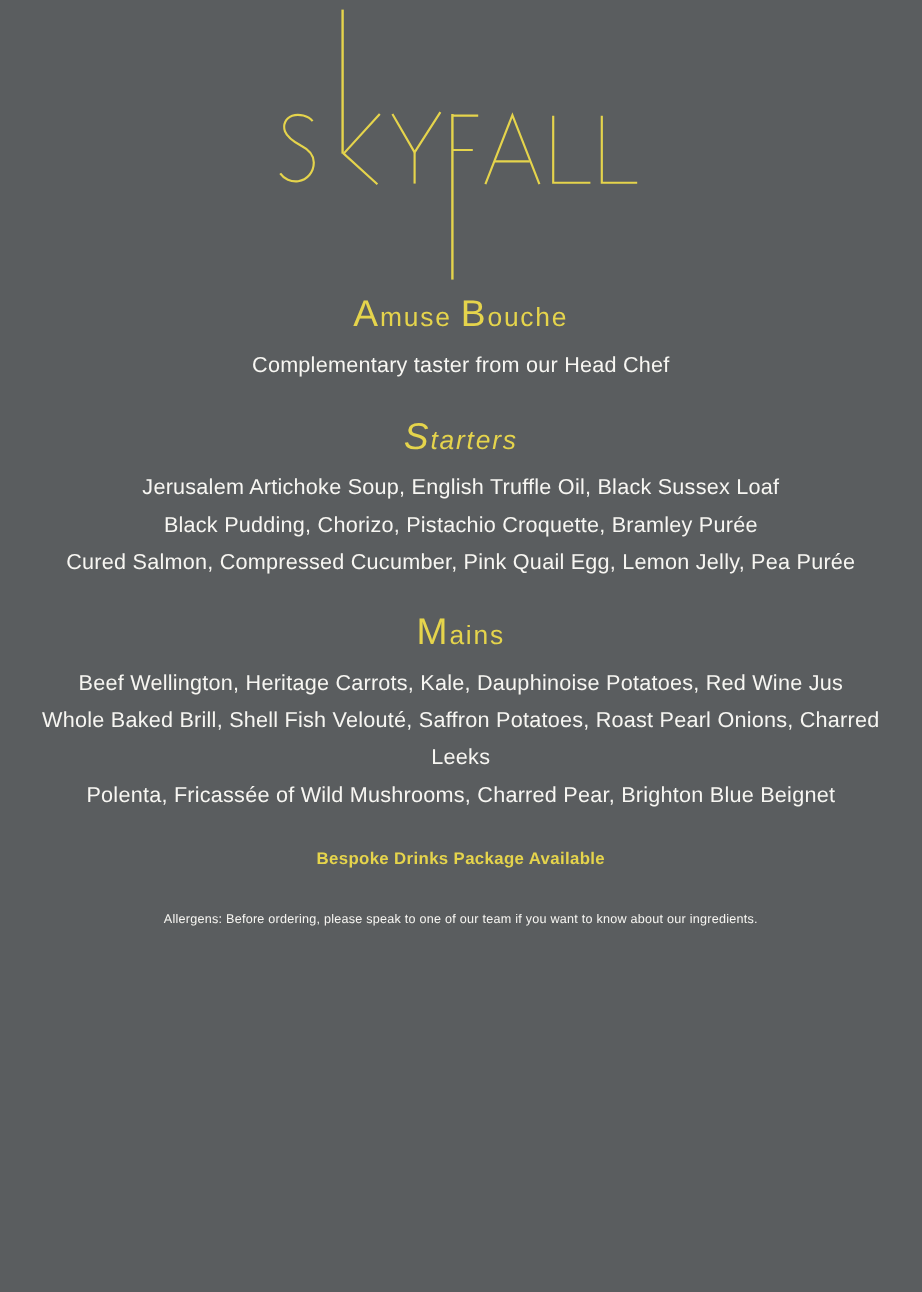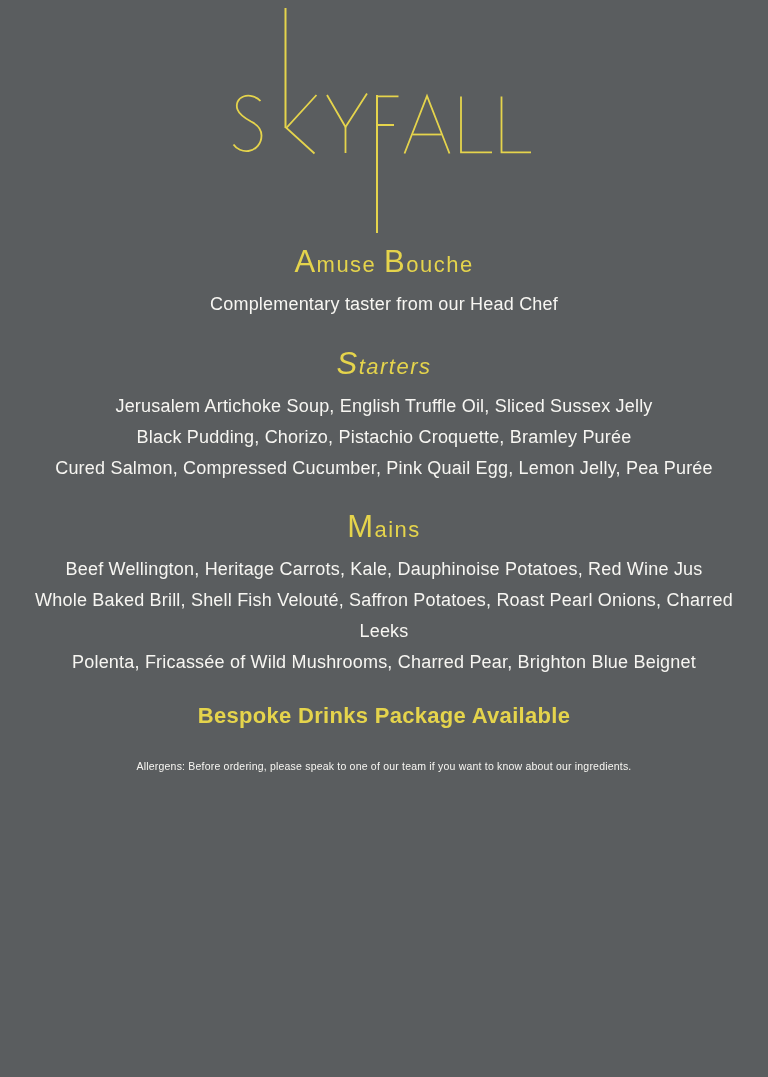--- a/index.html
+++ b/index.html
@@ -43,21 +43,21 @@
   .menu-item{
     margin:0;
     padding:0 28px;
     font-size:18px;
     line-height:31px;
     letter-spacing:0.2px;
     color:var(--body-text);
   }
   .drinks-note{
     margin:22px 0 0 0;
-    font-size:22px;
+    font-size:14px;
     line-height:31px;
     font-weight:600;
     letter-spacing:0.3px;
     color:var(--gold);
   }
   .allergens-note{
     margin:28px 0 0 0;
     font-size:10.5px;
     line-height:14px;
     letter-spacing:0.2px;
@@ -93,21 +93,21 @@
     </svg>
   </div>
 
   <div class="section section-amuse-bouche">
     <h2 class="menu-heading"><span class="cap">A</span>muse <span class="cap">B</span>ouche</h2>
     <p class="menu-item">Complementary taster from our Head Chef</p>
   </div>
 
   <div class="section section-starters">
     <h2 class="menu-heading"><span class="cap">S</span>tarters</h2>
-    <p class="menu-item">Jerusalem Artichoke Soup, English Truffle Oil, Sliced Sussex Jelly</p>
+    <p class="menu-item">Jerusalem Artichoke Soup, English Truffle Oil, Black Sussex Loaf</p>
     <p class="menu-item">Black Pudding, Chorizo, Pistachio Croquette, Bramley Purée</p>
     <p class="menu-item">Cured Salmon, Compressed Cucumber, Pink Quail Egg, Lemon Jelly, Pea Purée</p>
   </div>
 
 
   <div class="section section-mains">
     <h2 class="menu-heading"><span class="cap">M</span>ains</h2>
     <p class="menu-item">Beef Wellington, Heritage Carrots, Kale, Dauphinoise Potatoes, Red Wine Jus</p>
     <p class="menu-item">Whole Baked Brill, Shell Fish Velouté, Saffron Potatoes, Roast Pearl Onions, Charred Leeks</p>
     <p class="menu-item">Polenta, Fricassée of Wild Mushrooms, Charred Pear, Brighton Blue Beignet</p>

